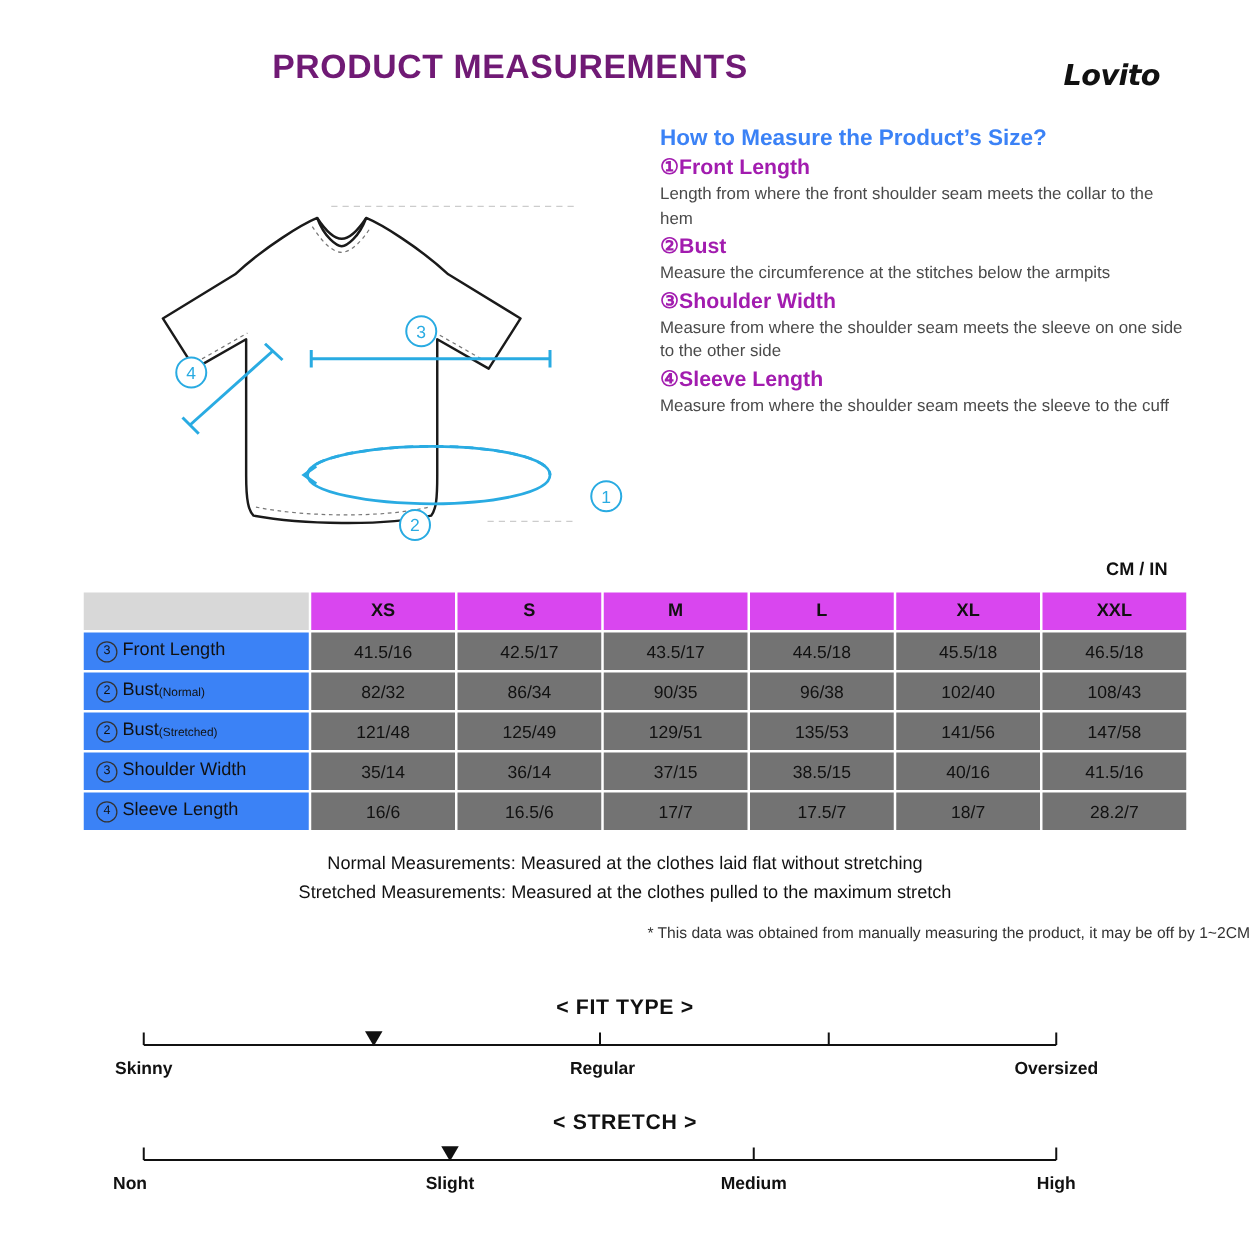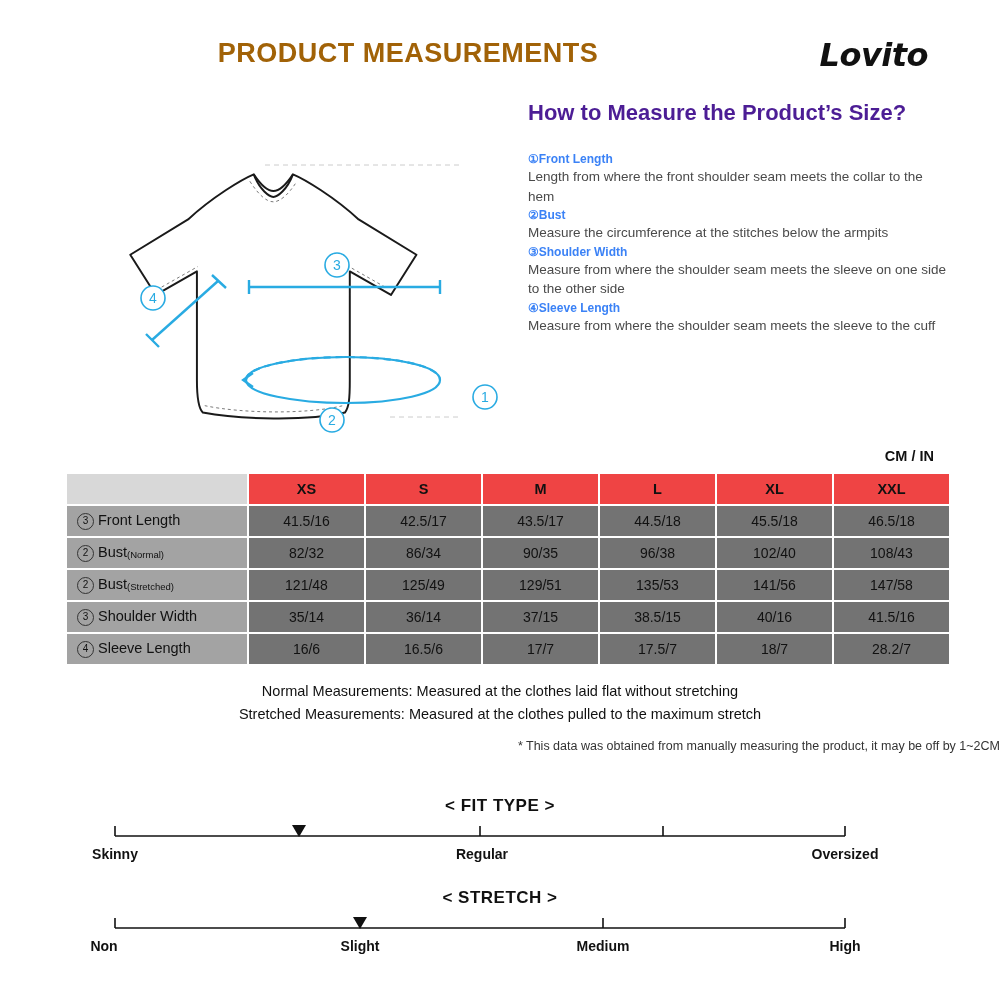--- a/index.html
+++ b/index.html
@@ -25,27 +25,27 @@
   }
   #page-title {
     position: absolute;
     top: 38px;
     left: 0;
     width: 816px;
     text-align: center;
     font-size: 27px;
     font-weight: bold;
     letter-spacing: 0.5px;
-    color: #a16207;
+    color: #701a75;
   }
   #brand-logo {
     position: absolute;
-    top: 36px;
+    top: 48px;
     right: 72px;
-    font-size: 32px;
+    font-size: 23px;
     font-weight: bold;
     font-style: italic;
     letter-spacing: -0.5px;
     color: #111;
     font-family: "DejaVu Sans", sans-serif;
   }
 
   
   #illustration {
     position: absolute;
@@ -56,29 +56,29 @@
   }
 
   
   #howto {
     position: absolute;
     top: 100px;
     left: 528px;
     width: 420px;
   }
   #howto-title {
-    font-size: 22px;
-    font-weight: bold;
-    color: #4c1d95;
-    margin-bottom: 26px;
+    font-size: 18px;
+    font-weight: bold;
+    color: #3b82f6;
+    margin-bottom: 2px;
   }
   .howto-term {
-    font-size: 12px;
-    font-weight: bold;
-    color: #3b82f6;
+    font-size: 17px;
+    font-weight: bold;
+    color: #a21caf;
     margin-top: 2px;
   }
   .howto-desc {
     font-size: 13.5px;
     color: #4a4a4a;
     line-height: 1.45;
     margin-top: 1px;
     margin-bottom: 2px;
   }
 
@@ -104,29 +104,29 @@
   }
   #size-table th, #size-table td {
     height: 28px;
     font-size: 14px;
     text-align: center;
     vertical-align: middle;
     color: #111;
     font-weight: normal;
   }
   #size-table thead th {
-    background: #ef4444;
+    background: #d946ef;
     font-weight: bold;
     font-size: 14.5px;
   }
   #size-table thead th.corner {
     background: #d8d8d8;
   }
   #size-table tbody td.rowhdr {
-    background: #a3a3a3;
+    background: #3b82f6;
     text-align: left;
     padding-left: 10px;
     font-size: 14.5px;
   }
   #size-table tbody td.val {
     background: #737373;
   }
   .circnum {
     display: inline-block;
     border: 1px solid #333;

